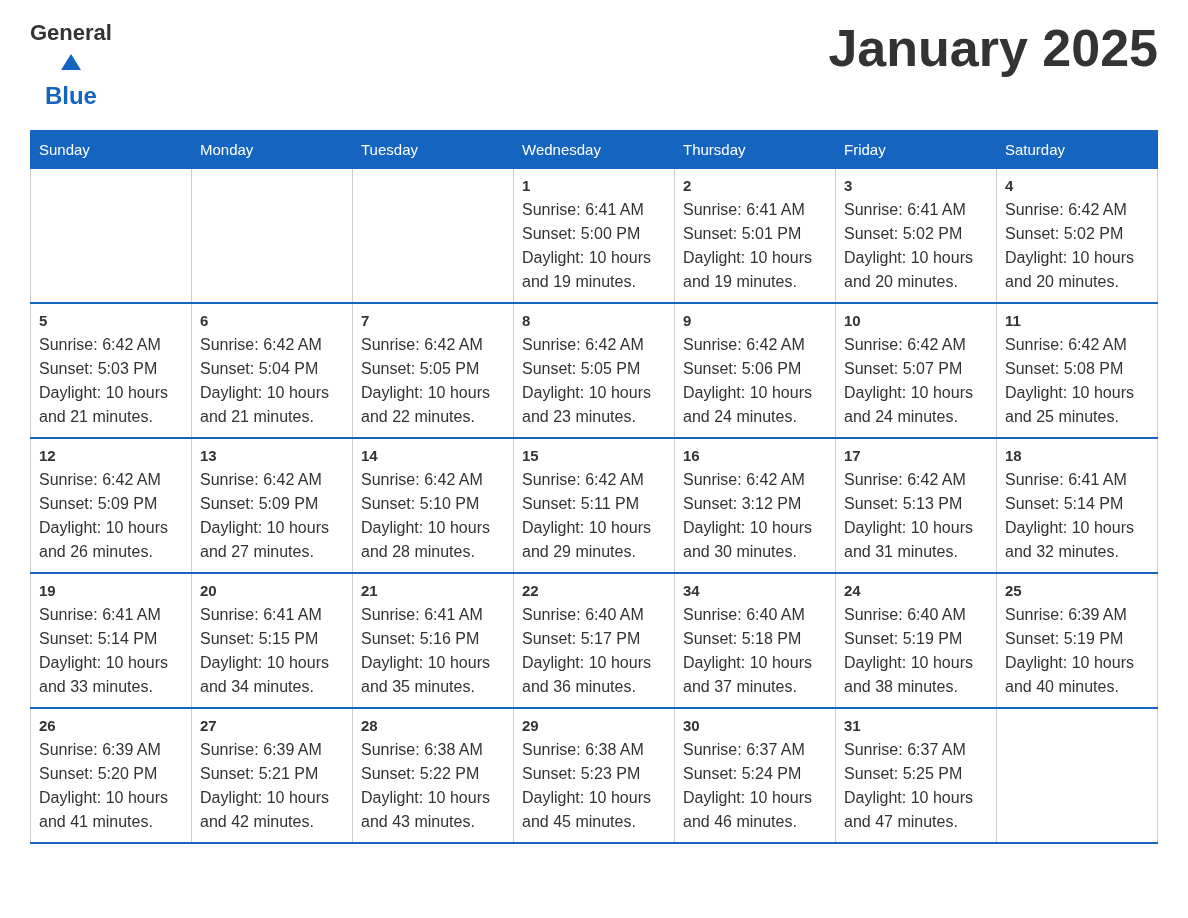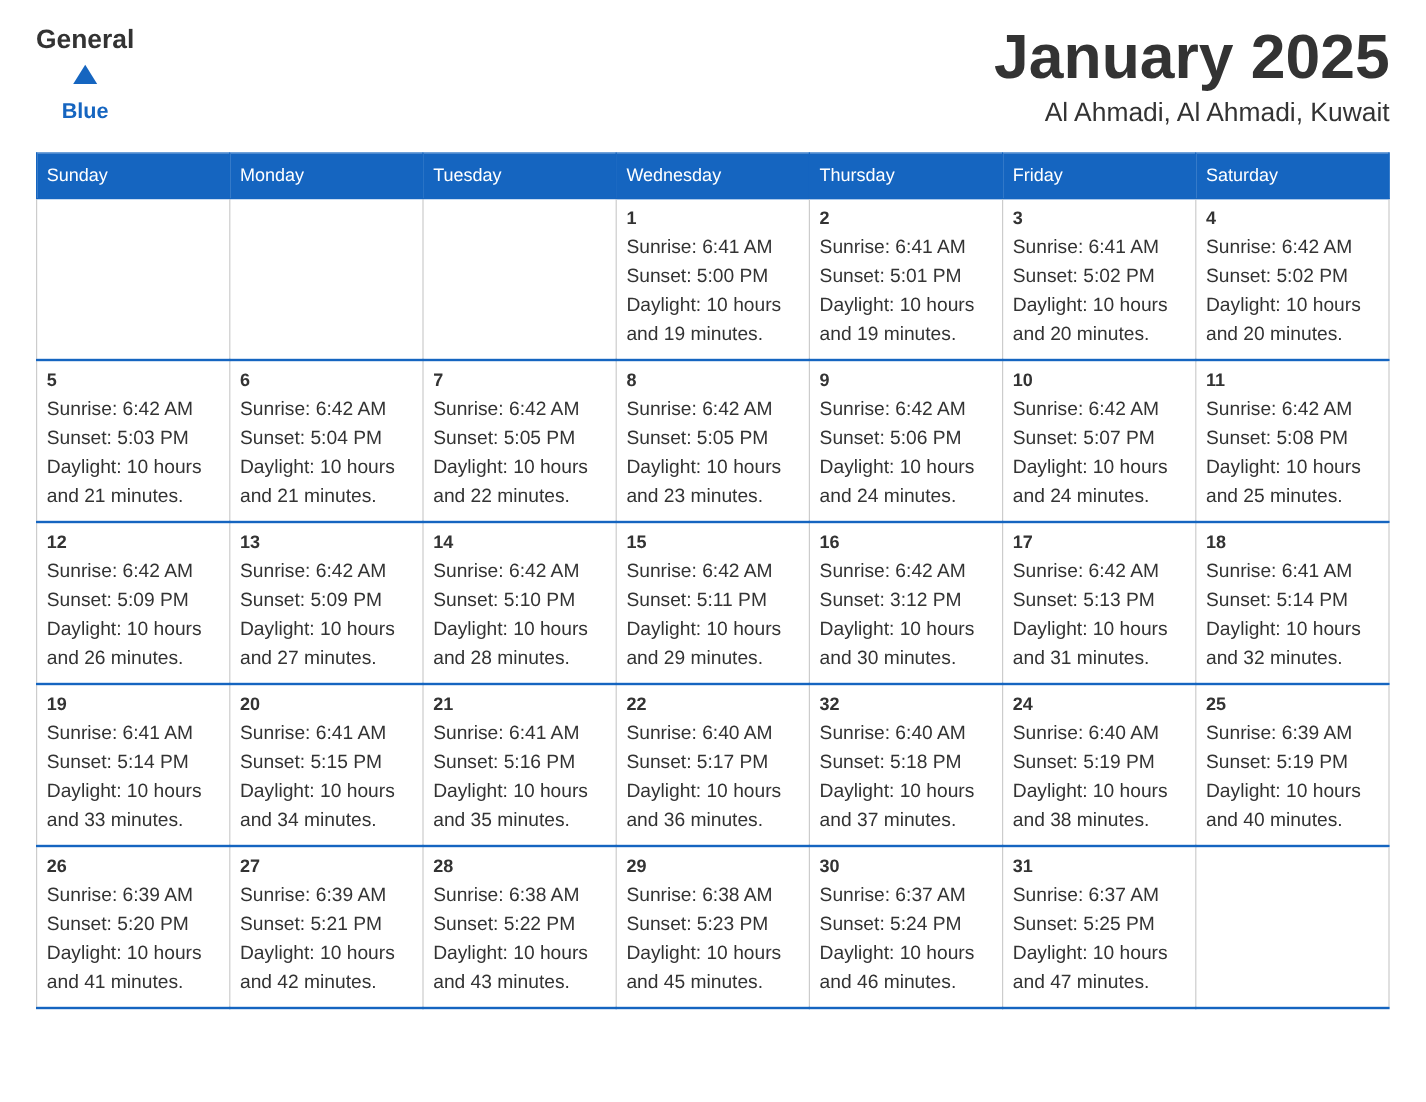--- a/index.html
+++ b/index.html
@@ -25,21 +25,21 @@
     .logo-text-general {
       font-size: 22px;
       font-weight: bold;
       color: #333;
     }
     .logo-icon {
       width: 28px;
       height: 28px;
     }
     .logo-text-blue {
-      font-size: 18px;
+      font-size: 24px;
       font-weight: bold;
       color: #1565c0;
     }
     .title-block {
       text-align: right;
     }
     .month-title {
       font-size: 52px;
       font-weight: bold;
       color: #333;
@@ -95,21 +95,20 @@
 <div class="header">
   <div class="logo">
     <span class="logo-text-general">General</span>
     <svg class="logo-icon" viewBox="0 0 28 28">
       <polygon points="14,4 24,20 4,20" fill="#1565c0"></polygon>
     </svg>
     <span class="logo-text-blue">Blue</span>
   </div>
   <div class="title-block">
     <div class="month-title">January 2025</div>
-    <div class="location-title">Al Ahmadi, Al Ahmadi, Kuwait</div>
   </div>
 </div>
 
 <table>
   <thead>
     <tr>
     <th>Sunday</th>
         <th>Monday</th>
         <th>Tuesday</th>
         <th>Wednesday</th>
@@ -255,21 +254,21 @@
 Sunset: 5:16 PM
 Daylight: 10 hours and 35 minutes.</div>
         </td>
         <td>
           <div class="day-number">22</div>
           <div class="day-info">Sunrise: 6:40 AM
 Sunset: 5:17 PM
 Daylight: 10 hours and 36 minutes.</div>
         </td>
         <td>
-          <div class="day-number">32</div>
+          <div class="day-number">34</div>
           <div class="day-info">Sunrise: 6:40 AM
 Sunset: 5:18 PM
 Daylight: 10 hours and 37 minutes.</div>
         </td>
         <td>
           <div class="day-number">24</div>
           <div class="day-info">Sunrise: 6:40 AM
 Sunset: 5:19 PM
 Daylight: 10 hours and 38 minutes.</div>
         </td>

